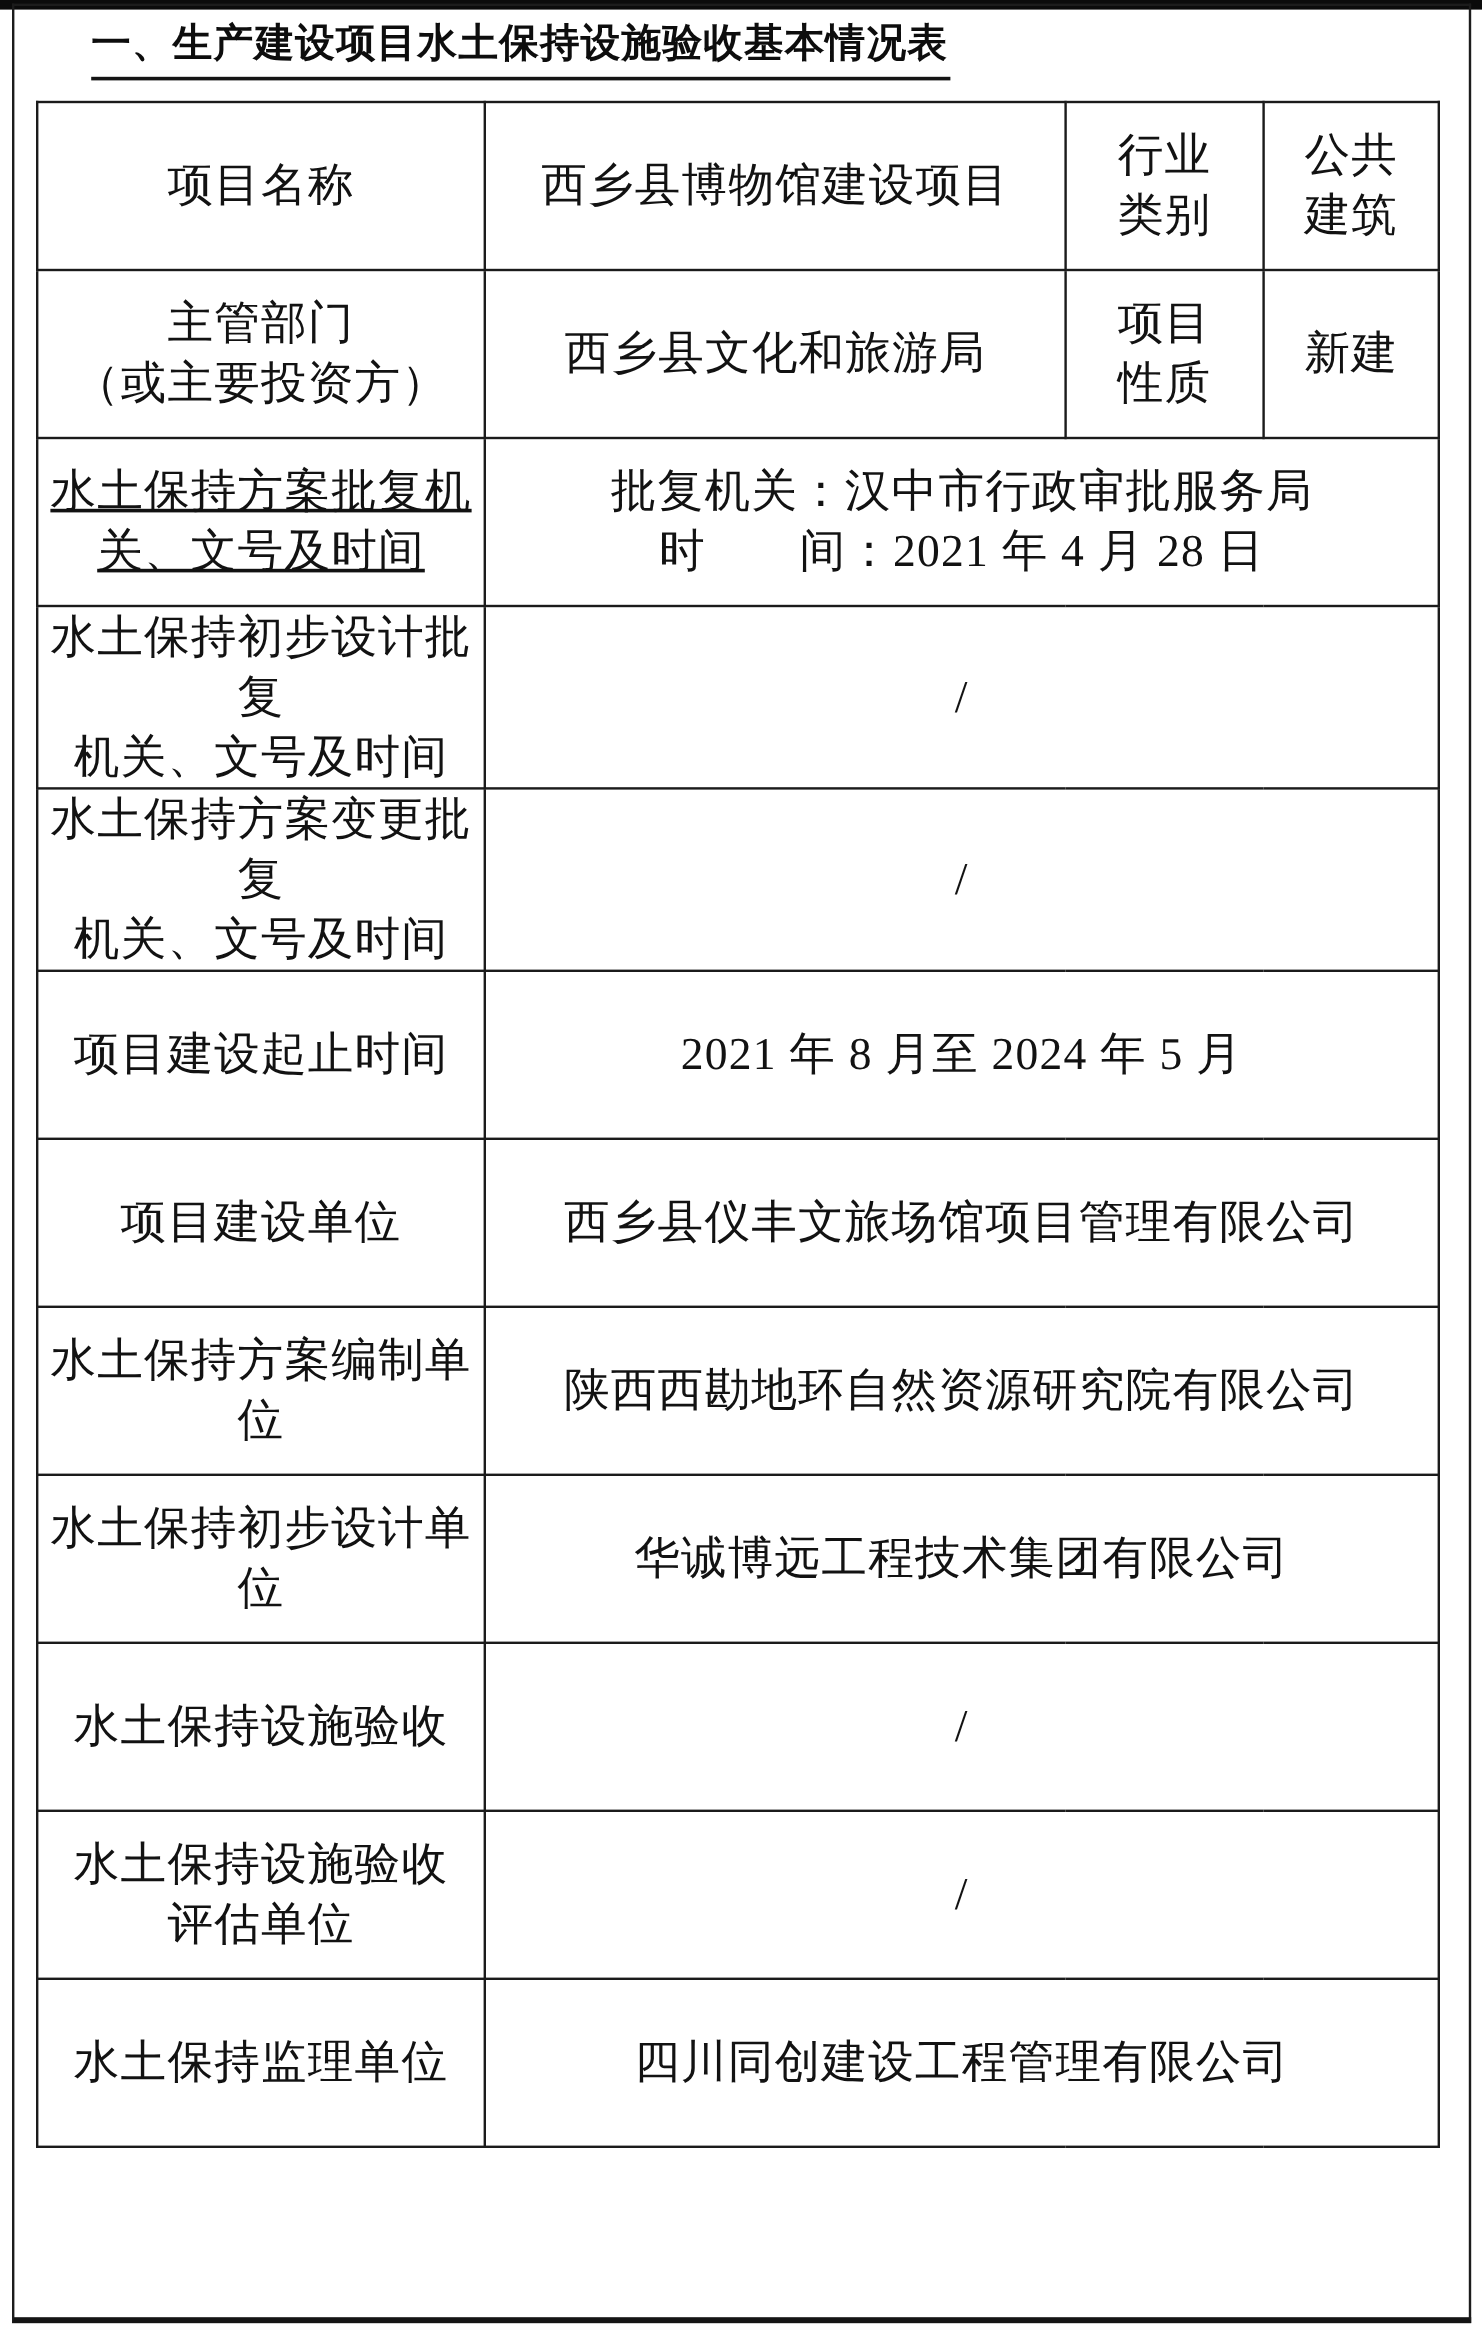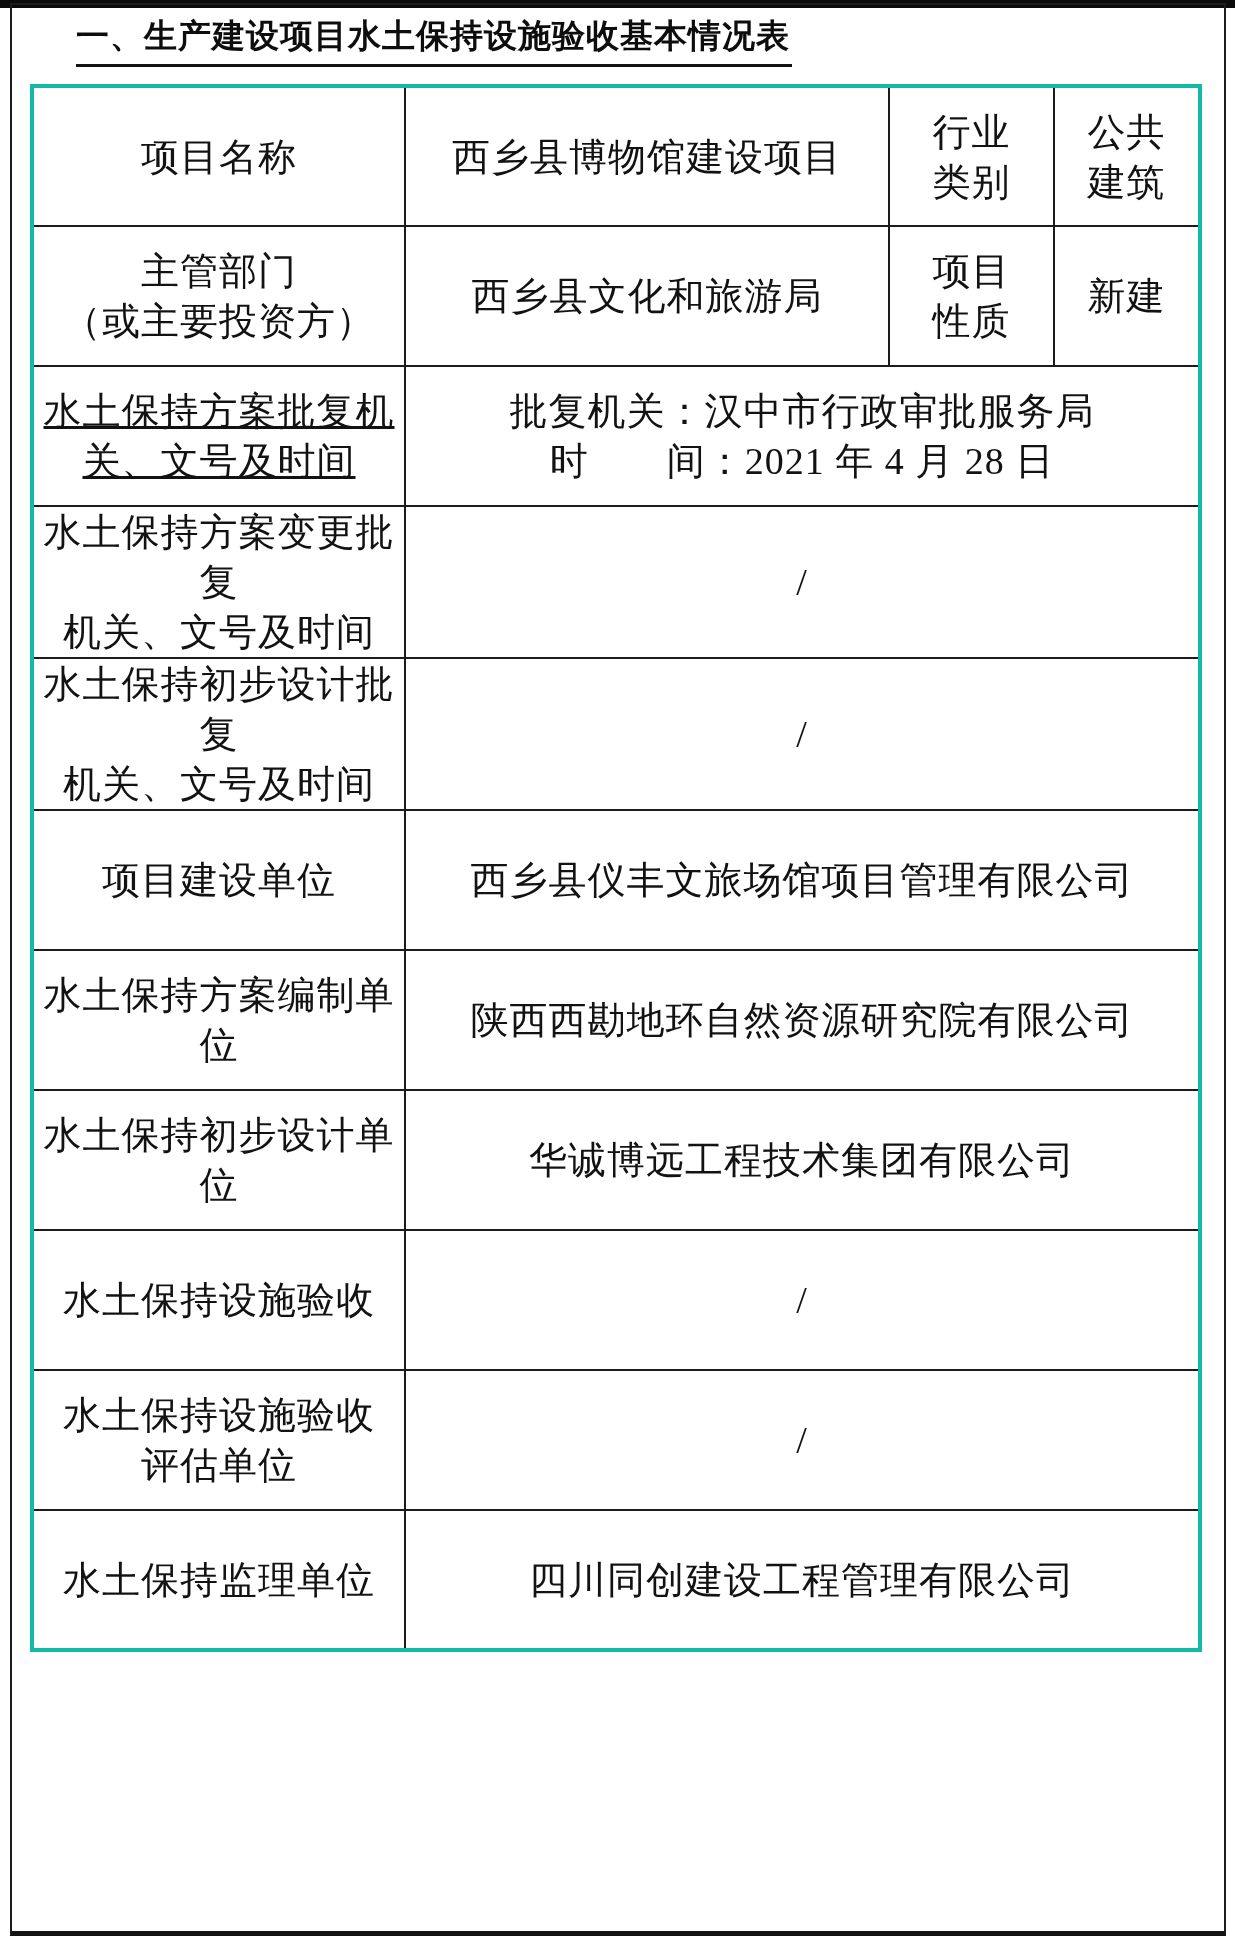--- a/index.html
+++ b/index.html
@@ -38,21 +38,21 @@
     color: #0d0d0d;
     border-bottom: 3px solid #141414;
     padding: 0 2px 5px 0;
     white-space: nowrap;
   }
   table.main {
     position: absolute; left: 30px; top: 84px;
     width: 1168px;
     table-layout: fixed;
     border-collapse: collapse;
-    border: 4px solid #14b8a6;
+    border: 2px solid #14b8a6;
   }
   table.main tr { height: 140px; }
   table.main td {
     border: 2px solid #1b1b1b;
     vertical-align: middle;
     text-align: center;
     font-size: 38px;
     line-height: 50px;
     letter-spacing: 1px;
     padding: 0;
@@ -118,31 +118,35 @@
     </tr>
 
     <tr>
       <td class="lbl-lj">水土保持方案批复机
 关、文号及时间</td>
       <td class="val-left" colspan="3">批复机关：汉中市行政审批服务局
 时　　间：2021 年 4 月 28 日</td>
     </tr>
 
     <tr>
+      <td>水土保持初步设计批复
+机关、文号及时间</td>
+      <td class="valwide slash" colspan="3">/</td>
+    </tr>
+
+    <tr>
       <td>水土保持方案变更批复
 机关、文号及时间</td>
       <td class="valwide slash" colspan="3">/</td>
     </tr>
 
     <tr>
-      <td>水土保持初步设计批复
-机关、文号及时间</td>
-      <td class="valwide slash" colspan="3">/</td>
+      <td>项目建设起止时间</td>
+      <td class="valwide" colspan="3">2021 年 8 月至 2024 年 5 月</td>
     </tr>
-
 
     <tr>
       <td>项目建设单位</td>
       <td class="valwide" colspan="3">西乡县仪丰文旅场馆项目管理有限公司</td>
     </tr>
 
     <tr>
       <td>水土保持方案编制单位</td>
       <td class="valwide" colspan="3">陕西西勘地环自然资源研究院有限公司</td>
     </tr>

